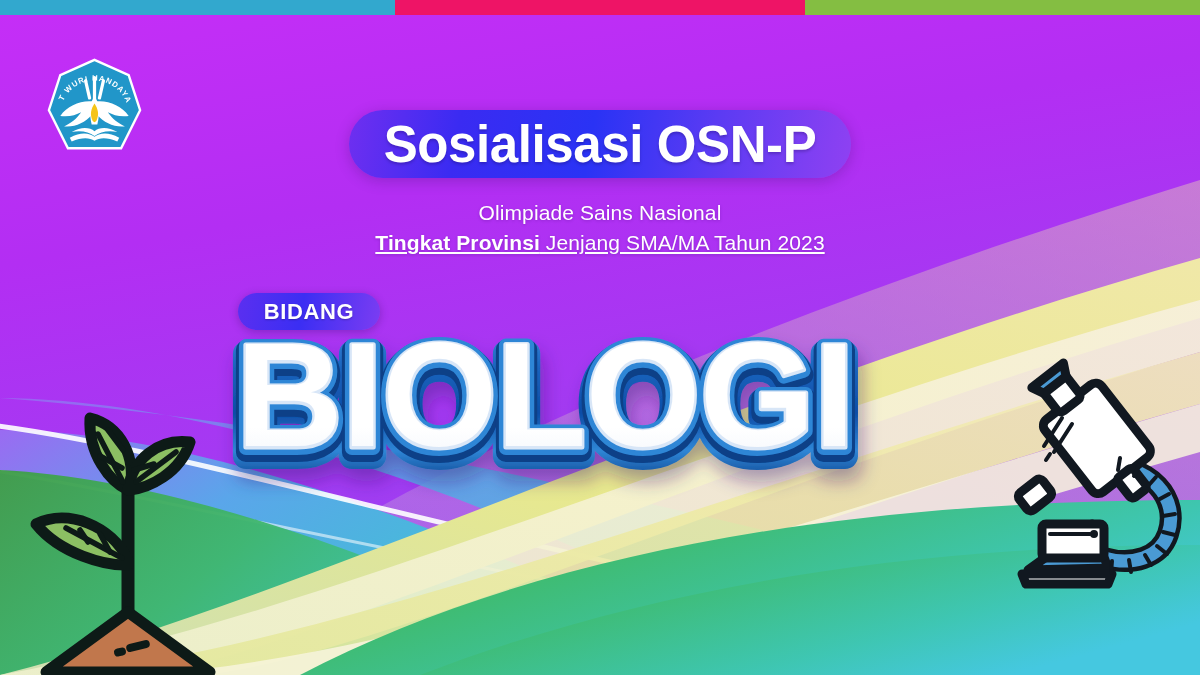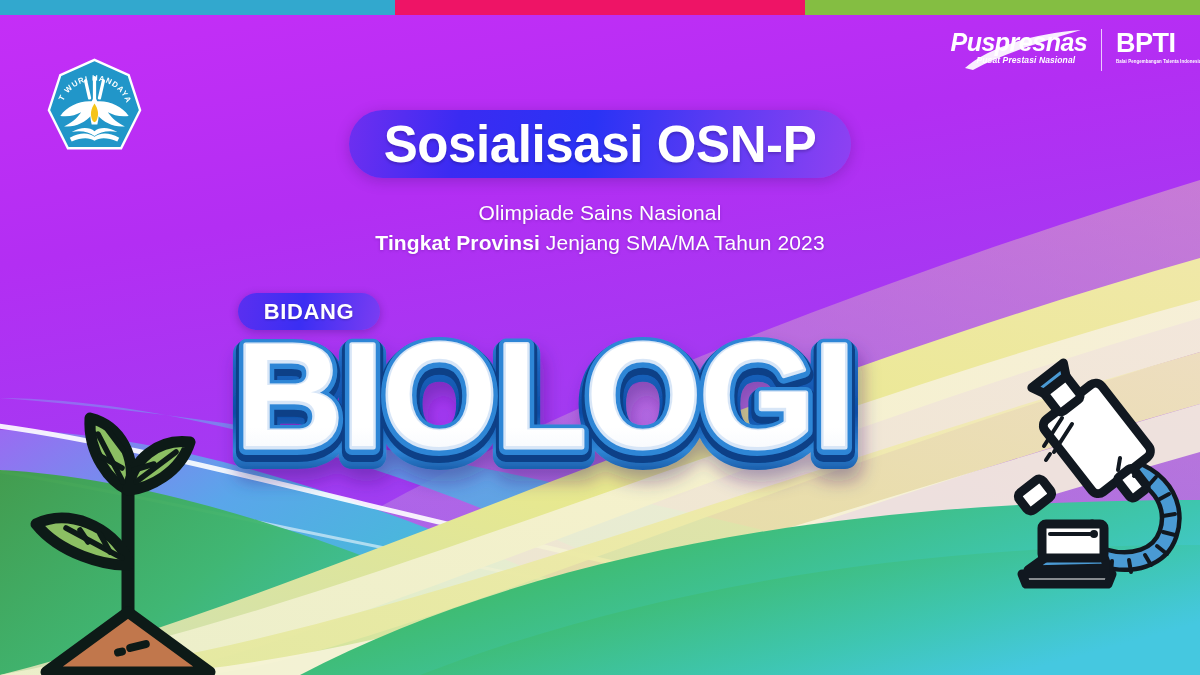--- a/index.html
+++ b/index.html
@@ -75,20 +75,21 @@
 
   
   #subtitle { position:absolute; left:0; top:198px; width:1200px; text-align:center; z-index:25; }
   #subtitle .line1 {
     color:#ffffff; font-size:21px; font-weight:normal; letter-spacing:0.1px; line-height:1.45;
     text-shadow:0 1px 3px rgba(50,0,90,.25);
   }
   #subtitle .line2 {
     color:#ffffff; font-size:21px; line-height:1.45; letter-spacing:0.1px;
     text-shadow:0 1px 3px rgba(50,0,90,.25);
+    text-decoration:underline;
   }
   #subtitle .line2 .strong { font-weight:bold; }
 
   
   #bidang-pill {
     position:absolute; left:238px; top:293px; width:142px; height:37px;
     border-radius:19px; z-index:27;
     background:linear-gradient(100deg,#5b2ff0 0%, #3b2ef3 45%, #7b3df2 100%);
     display:flex; align-items:center; justify-content:center;
     box-shadow:0 2px 9px rgba(40,10,90,.3);
@@ -202,37 +203,20 @@
 
       <path d="M50,40 C55,47 56,57 53,70 L47,70 C44,57 45,47 50,40 Z" fill="#ffffff"></path>
 
       <path d="M50,48 C54,54 55,60 52,66 C50.5,68 49.5,68 48,66 C45,60 46,54 50,48 Z" fill="#f5c417"></path>
 
       <path d="M26,78 C36,72 45,73 50,77 C55,73 64,72 74,78 C64,76 56,78 50,82 C44,78 36,76 26,78 Z" fill="#ffffff"></path>
       <path d="M24,84 C36,77 45,79 50,83 C55,79 64,77 76,84 L74,88 C63,83 55,84 50,87 C45,84 37,83 26,88 Z" fill="#ffffff"></path>
     </svg>
   </div>
 
-  <div id="partner-logos">
-
-    <div id="puspresnas-logo">
-      <svg class="pp-swoosh" viewBox="0 0 130 44" xmlns="http://www.w3.org/2000/svg">
-        <path d="M8,40 C28,22 70,6 124,2 C92,12 48,24 16,42 Z" fill="#ffffff" opacity="0.92"></path>
-      </svg>
-      <div class="pp-name">Puspresnas</div>
-      <div class="pp-sub">Pusat Prestasi Nasional</div>
-    </div>
-
-    <div id="logo-divider"></div>
-
-    <div id="bpti-logo">
-      <div class="bpti-name">BPTI</div>
-      <div class="bpti-sub">Balai Pengembangan Talenta Indonesia</div>
-    </div>
-  </div>
 
   <div id="title-pill">
     <span class="t">Sosialisasi OSN-P</span>
   </div>
 
   <div id="subtitle">
     <div class="line1">Olimpiade Sains Nasional</div>
     <div class="line2"><span class="strong">Tingkat Provinsi</span><span> Jenjang SMA/MA Tahun 2023</span></div>
   </div>
 

